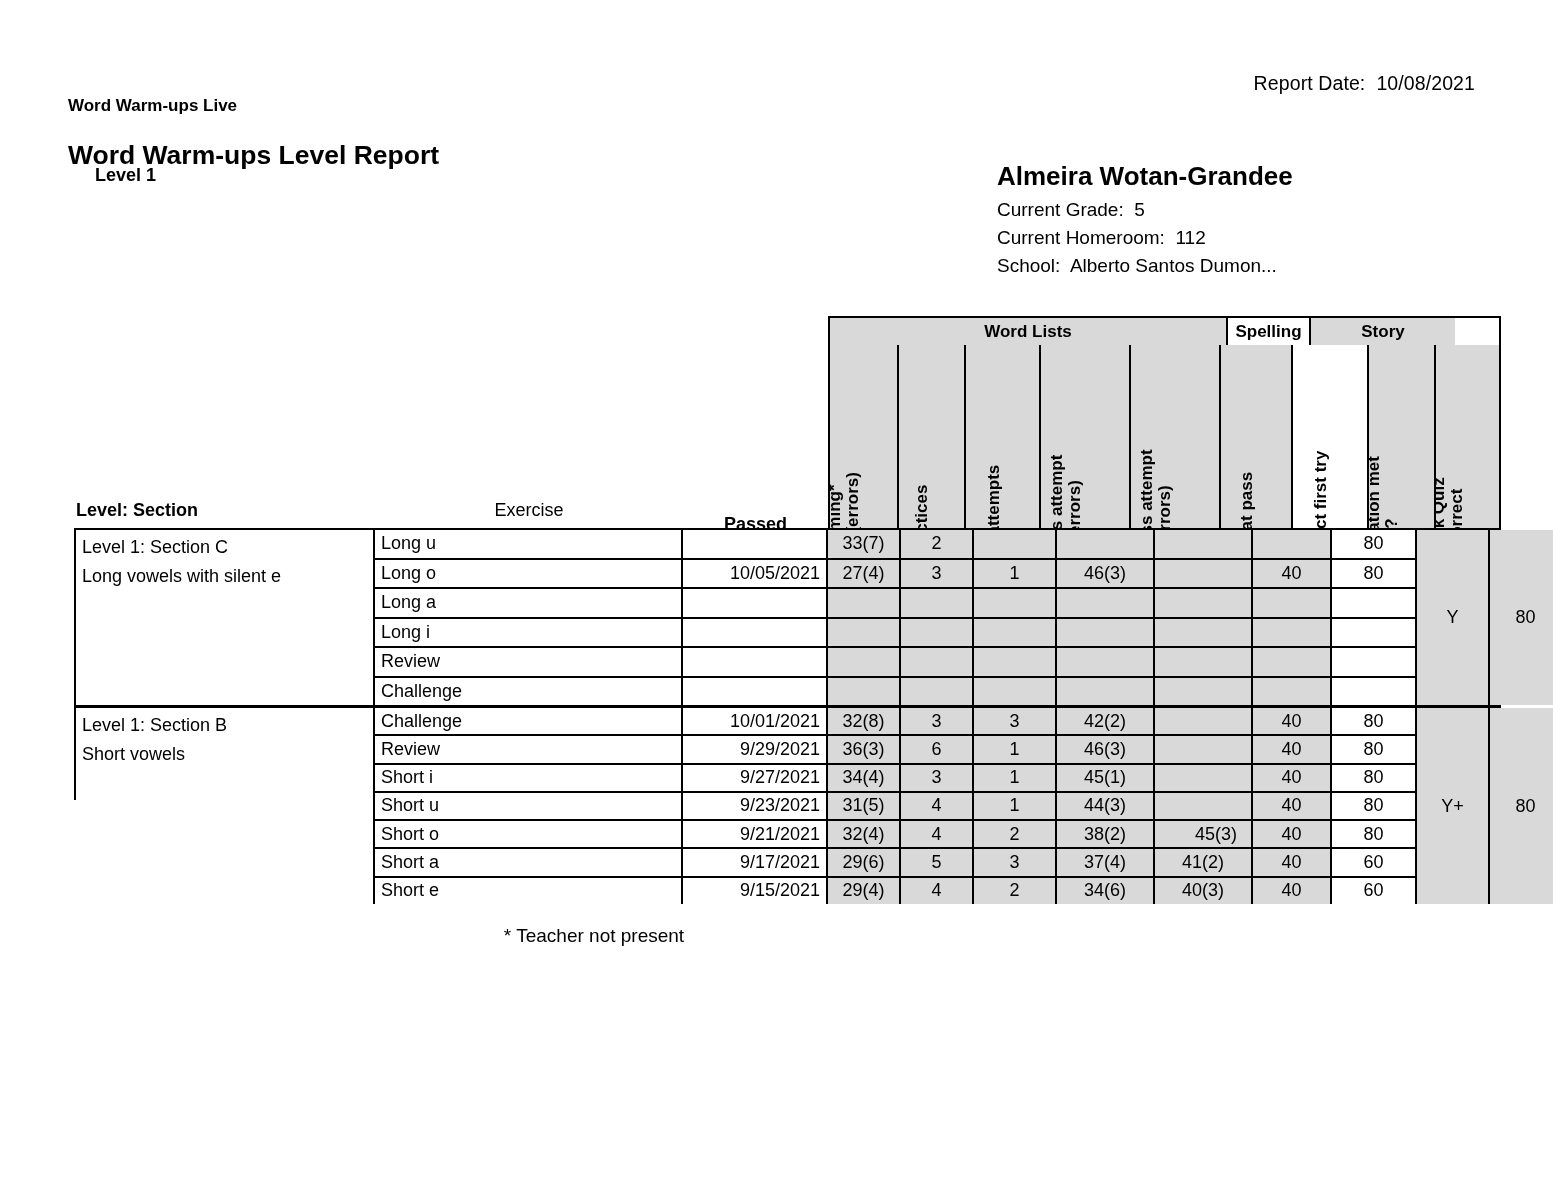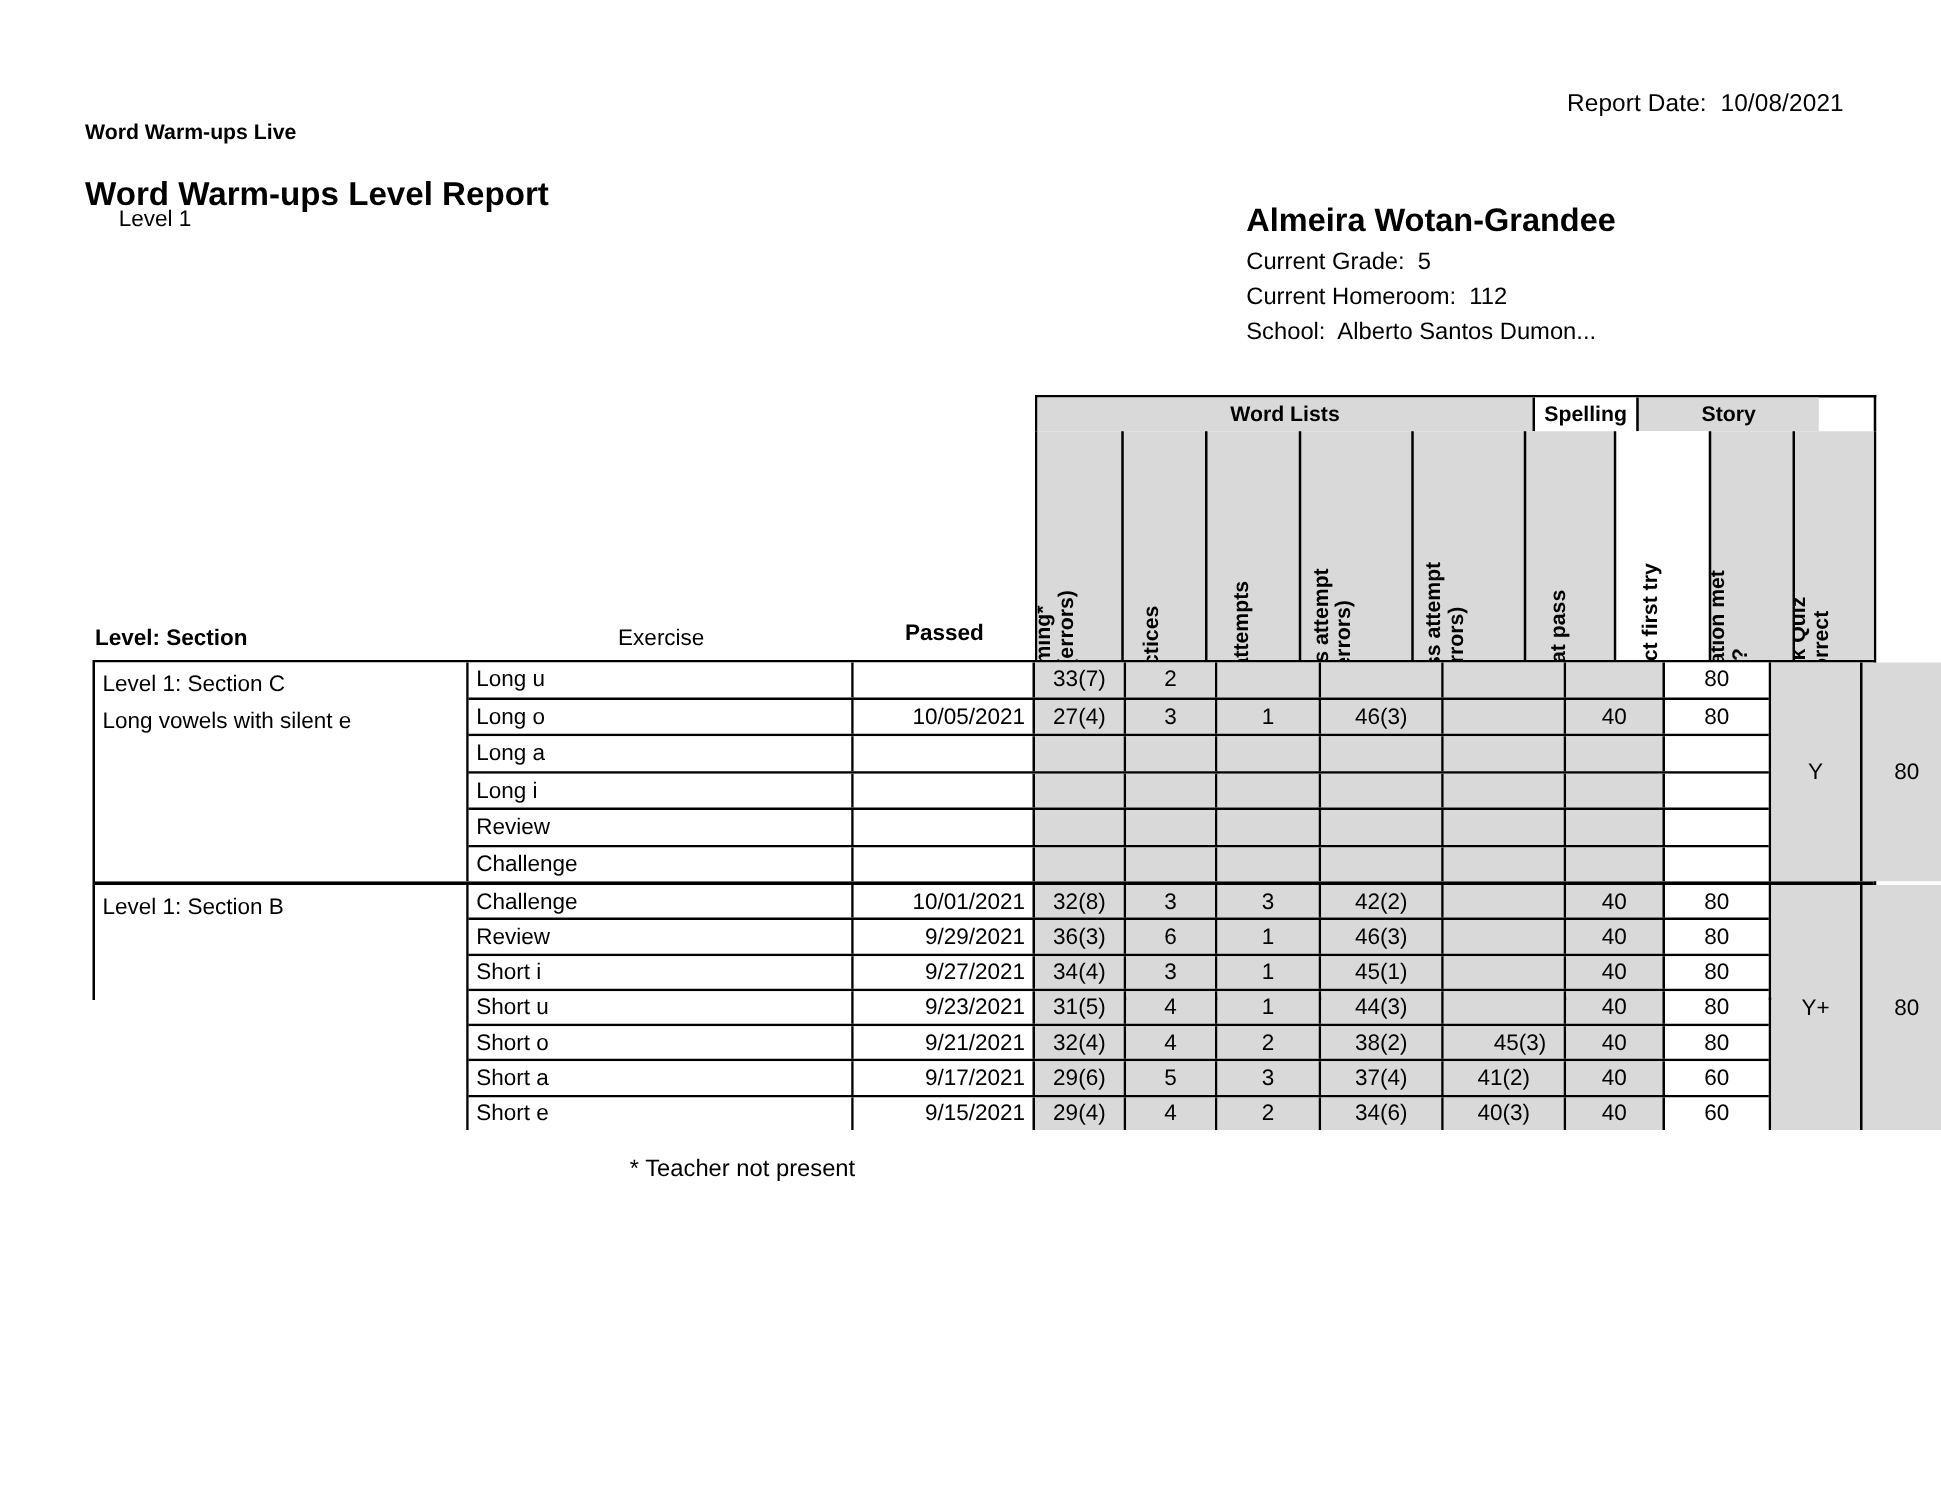--- a/index.html
+++ b/index.html
@@ -34,21 +34,21 @@
   #report-title {
     position: absolute;
     left: 68px; top: 122px;
     font-size: 26.5px;
     font-weight: bold;
   }
   #level-label {
     position: absolute;
     left: 95px; top: 165px;
     font-size: 18px;
-    font-weight: normal;
+    font-weight: bold;
   }
 
   #student-block {
     position: absolute;
     left: 997px; top: 163px;
     line-height: 1.0;
   }
   #student-name {
     font-size: 26px;
     font-weight: bold;
@@ -138,21 +138,21 @@
   #hdr-levelsection {
     position: absolute; left: 2px; top: 4px;
     font-size: 18px; font-weight: bold;
   }
   #hdr-exercise {
     position: absolute; left: 301px; top: 4px;
     width: 308px; text-align: center;
     font-size: 18px; font-weight: normal;
   }
   #hdr-passed {
-    position: absolute; left: 609px; top: 0;
+    position: absolute; left: 609px; top: 18px;
     width: 145px; text-align: center;
     font-size: 18px; font-weight: bold;
   }
 
   
   #table-body {
     position: absolute;
     left: 0;
     top: 212px;          
     width: 1427px;
@@ -382,20 +382,21 @@
           </div>
         </div>
         <div class="story-wrap">
           <div class="story-cell">Y</div>
           <div class="story-cell">80</div>
         </div>
       </div>
       <div class="section-block" id="block-b">
         <div class="sec-label">
           <div>Level 1: Section B</div>
+          <div>Short vowels</div>
         </div>
         <div class="rows-wrap">
           <div class="drow">
             <div class="cell c-exercise">Challenge</div>
             <div class="cell c-passed">10/01/2021</div>
             <div class="cell c-num">32(8)</div>
             <div class="cell c-num">3</div>
             <div class="cell c-num wide">3</div>
             <div class="cell c-num" style="flex: 0 0 98px;">42(2)</div>
             <div class="cell c-num" style="flex: 0 0 98px;"></div>

